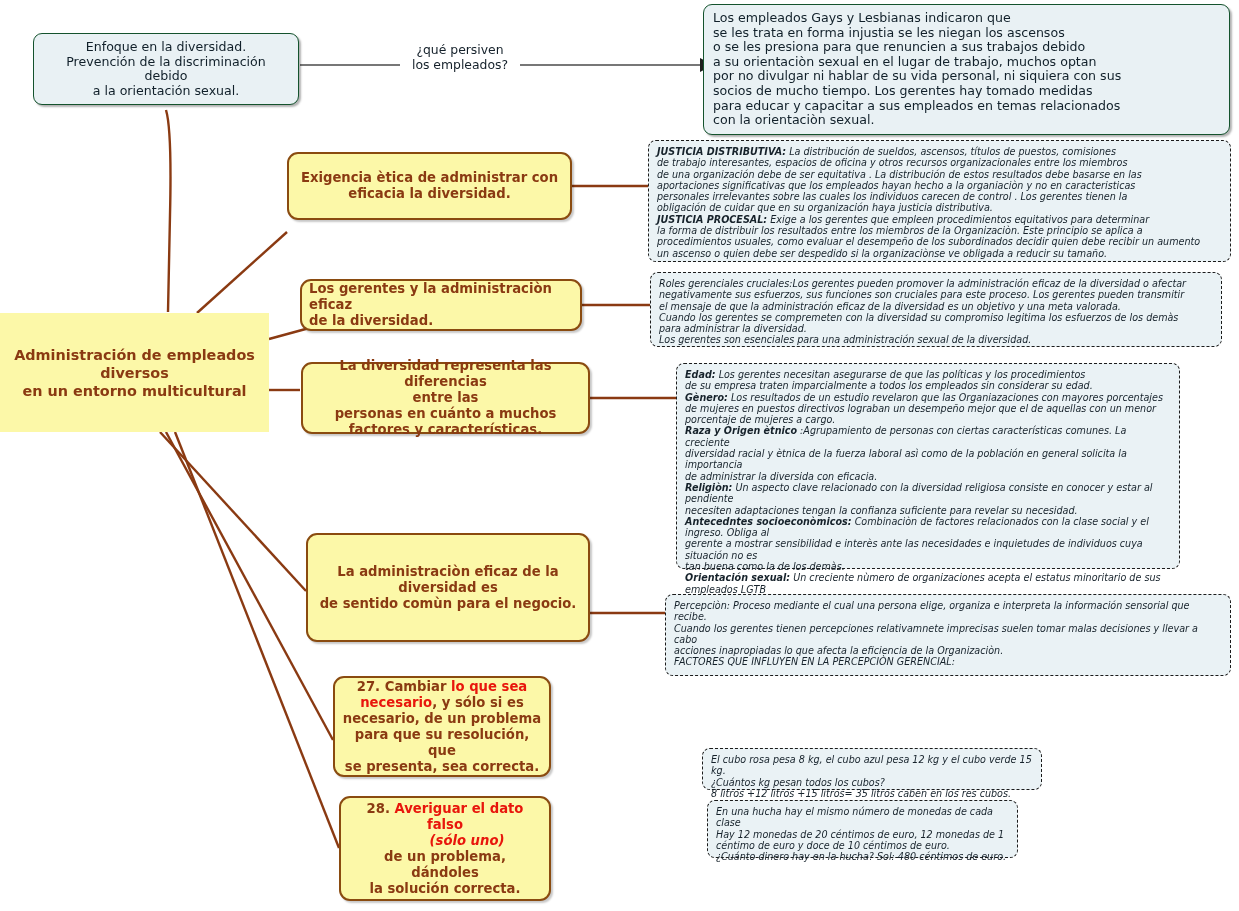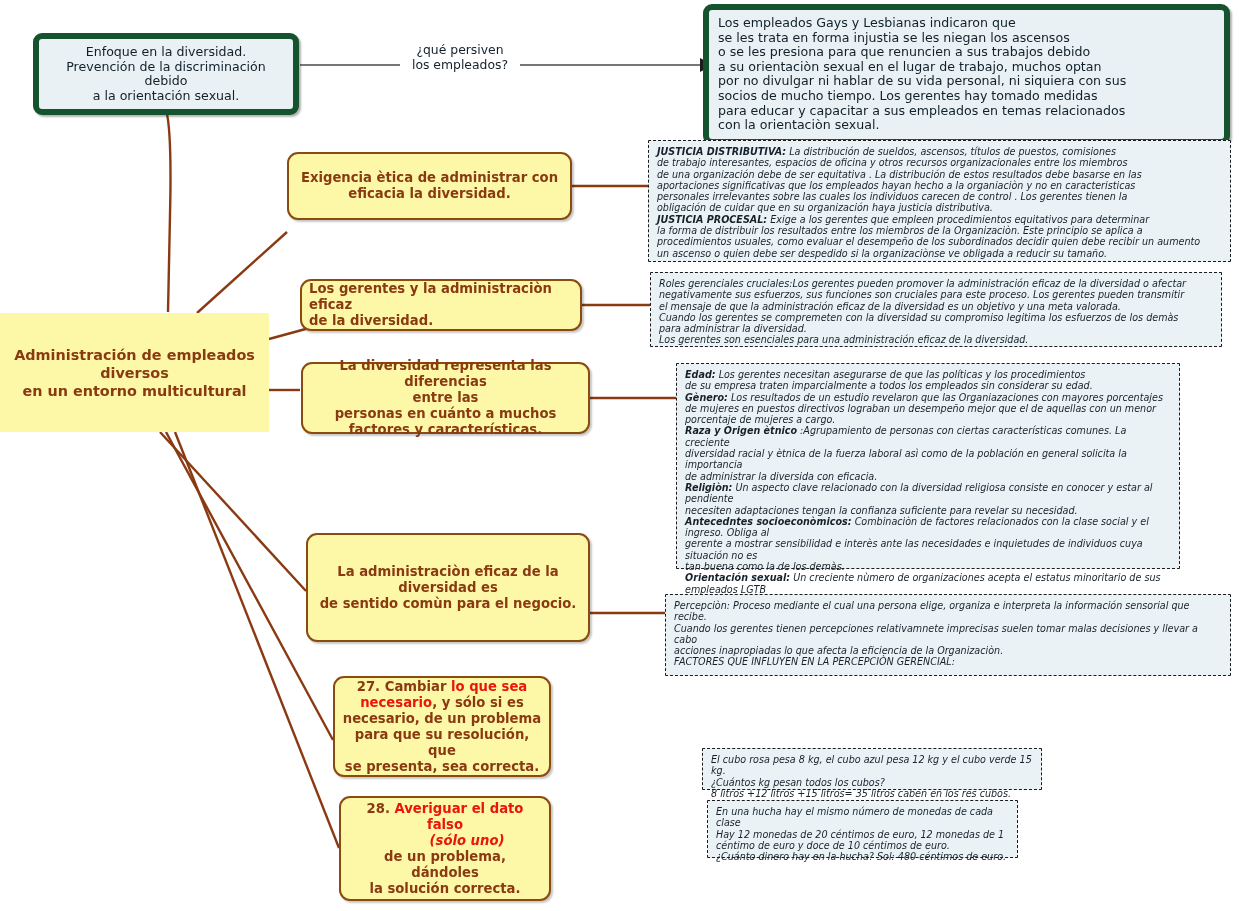--- a/index.html
+++ b/index.html
@@ -7,35 +7,35 @@
        font-family:"DejaVu Sans","Liberation Sans",sans-serif;}
   #canvas{position:absolute;left:0;top:0;width:1239px;height:911px;}
   svg.links{position:absolute;left:0;top:0;width:1239px;height:911px;pointer-events:none;}
 
   
   .node{position:absolute;box-sizing:border-box;}
 
   
   .blue-note{
     background:#e9f1f4;
-    border:6px solid #14532d;
+    border:1px solid #14532d;
     border-radius:9px;
     box-shadow:2px 2px 2px rgba(0,0,0,.30);
     color:#11202a;
     font-size:12.6px;
     line-height:14.6px;
     padding:6px 9px;
   }
   .blue-note.centered{text-align:center;}
 
   
   .dash-note{
     background:#eaf2f5;
     border:1.5px dashed #1b1b1b;
-    border-radius:1px;
+    border-radius:8px;
     color:#16222b;
     font-style:italic;
     font-size:9.6px;
     line-height:11.3px;
     padding:5px 8px;
   }
   .dash-note b{font-style:italic;font-weight:bold;}
 
   
   .yellow-node{
@@ -215,21 +215,21 @@
     <div>procedimientos usuales, como evaluar el desempeño de los subordinados decidir quien debe recibir un aumento</div>
     <div> un ascenso o quien debe ser despedido si la organizaciònse ve obligada a reducir su tamaño.</div>
   </div>
 
   <div class="node dash-note" style="left:650px;top:272px;width:572px;height:75px;">
     <div>Roles gerenciales cruciales:Los gerentes pueden promover la administración eficaz de la diversidad o afectar</div>
     <div>negativamente sus esfuerzos, sus funciones son cruciales para este proceso. Los gerentes pueden transmitir</div>
     <div>el mensaje de que la administración eficaz de la diversidad es un objetivo y una meta valorada.</div>
     <div>Cuando los gerentes se compremeten con la diversidad su compromiso legitima los esfuerzos de los demàs</div>
     <div>para administrar la diversidad.</div>
-    <div>Los gerentes son esenciales para una administración eficaz de la diversidad.</div>
+    <div>Los gerentes son esenciales para una administración sexual de la diversidad.</div>
   </div>
 
   <div class="node dash-note" style="left:676px;top:363px;width:504px;height:206px;">
     <div>
       <b>Edad:</b><span>  Los gerentes necesitan asegurarse de que las políticas y los procedimientos</span>
     </div>
     <div>de su empresa traten imparcialmente a todos los empleados sin considerar su edad.</div>
     <div>
       <b>Gènero:</b><span> Los resultados de un estudio revelaron que las Organiazaciones con mayores porcentajes</span>
     </div>

